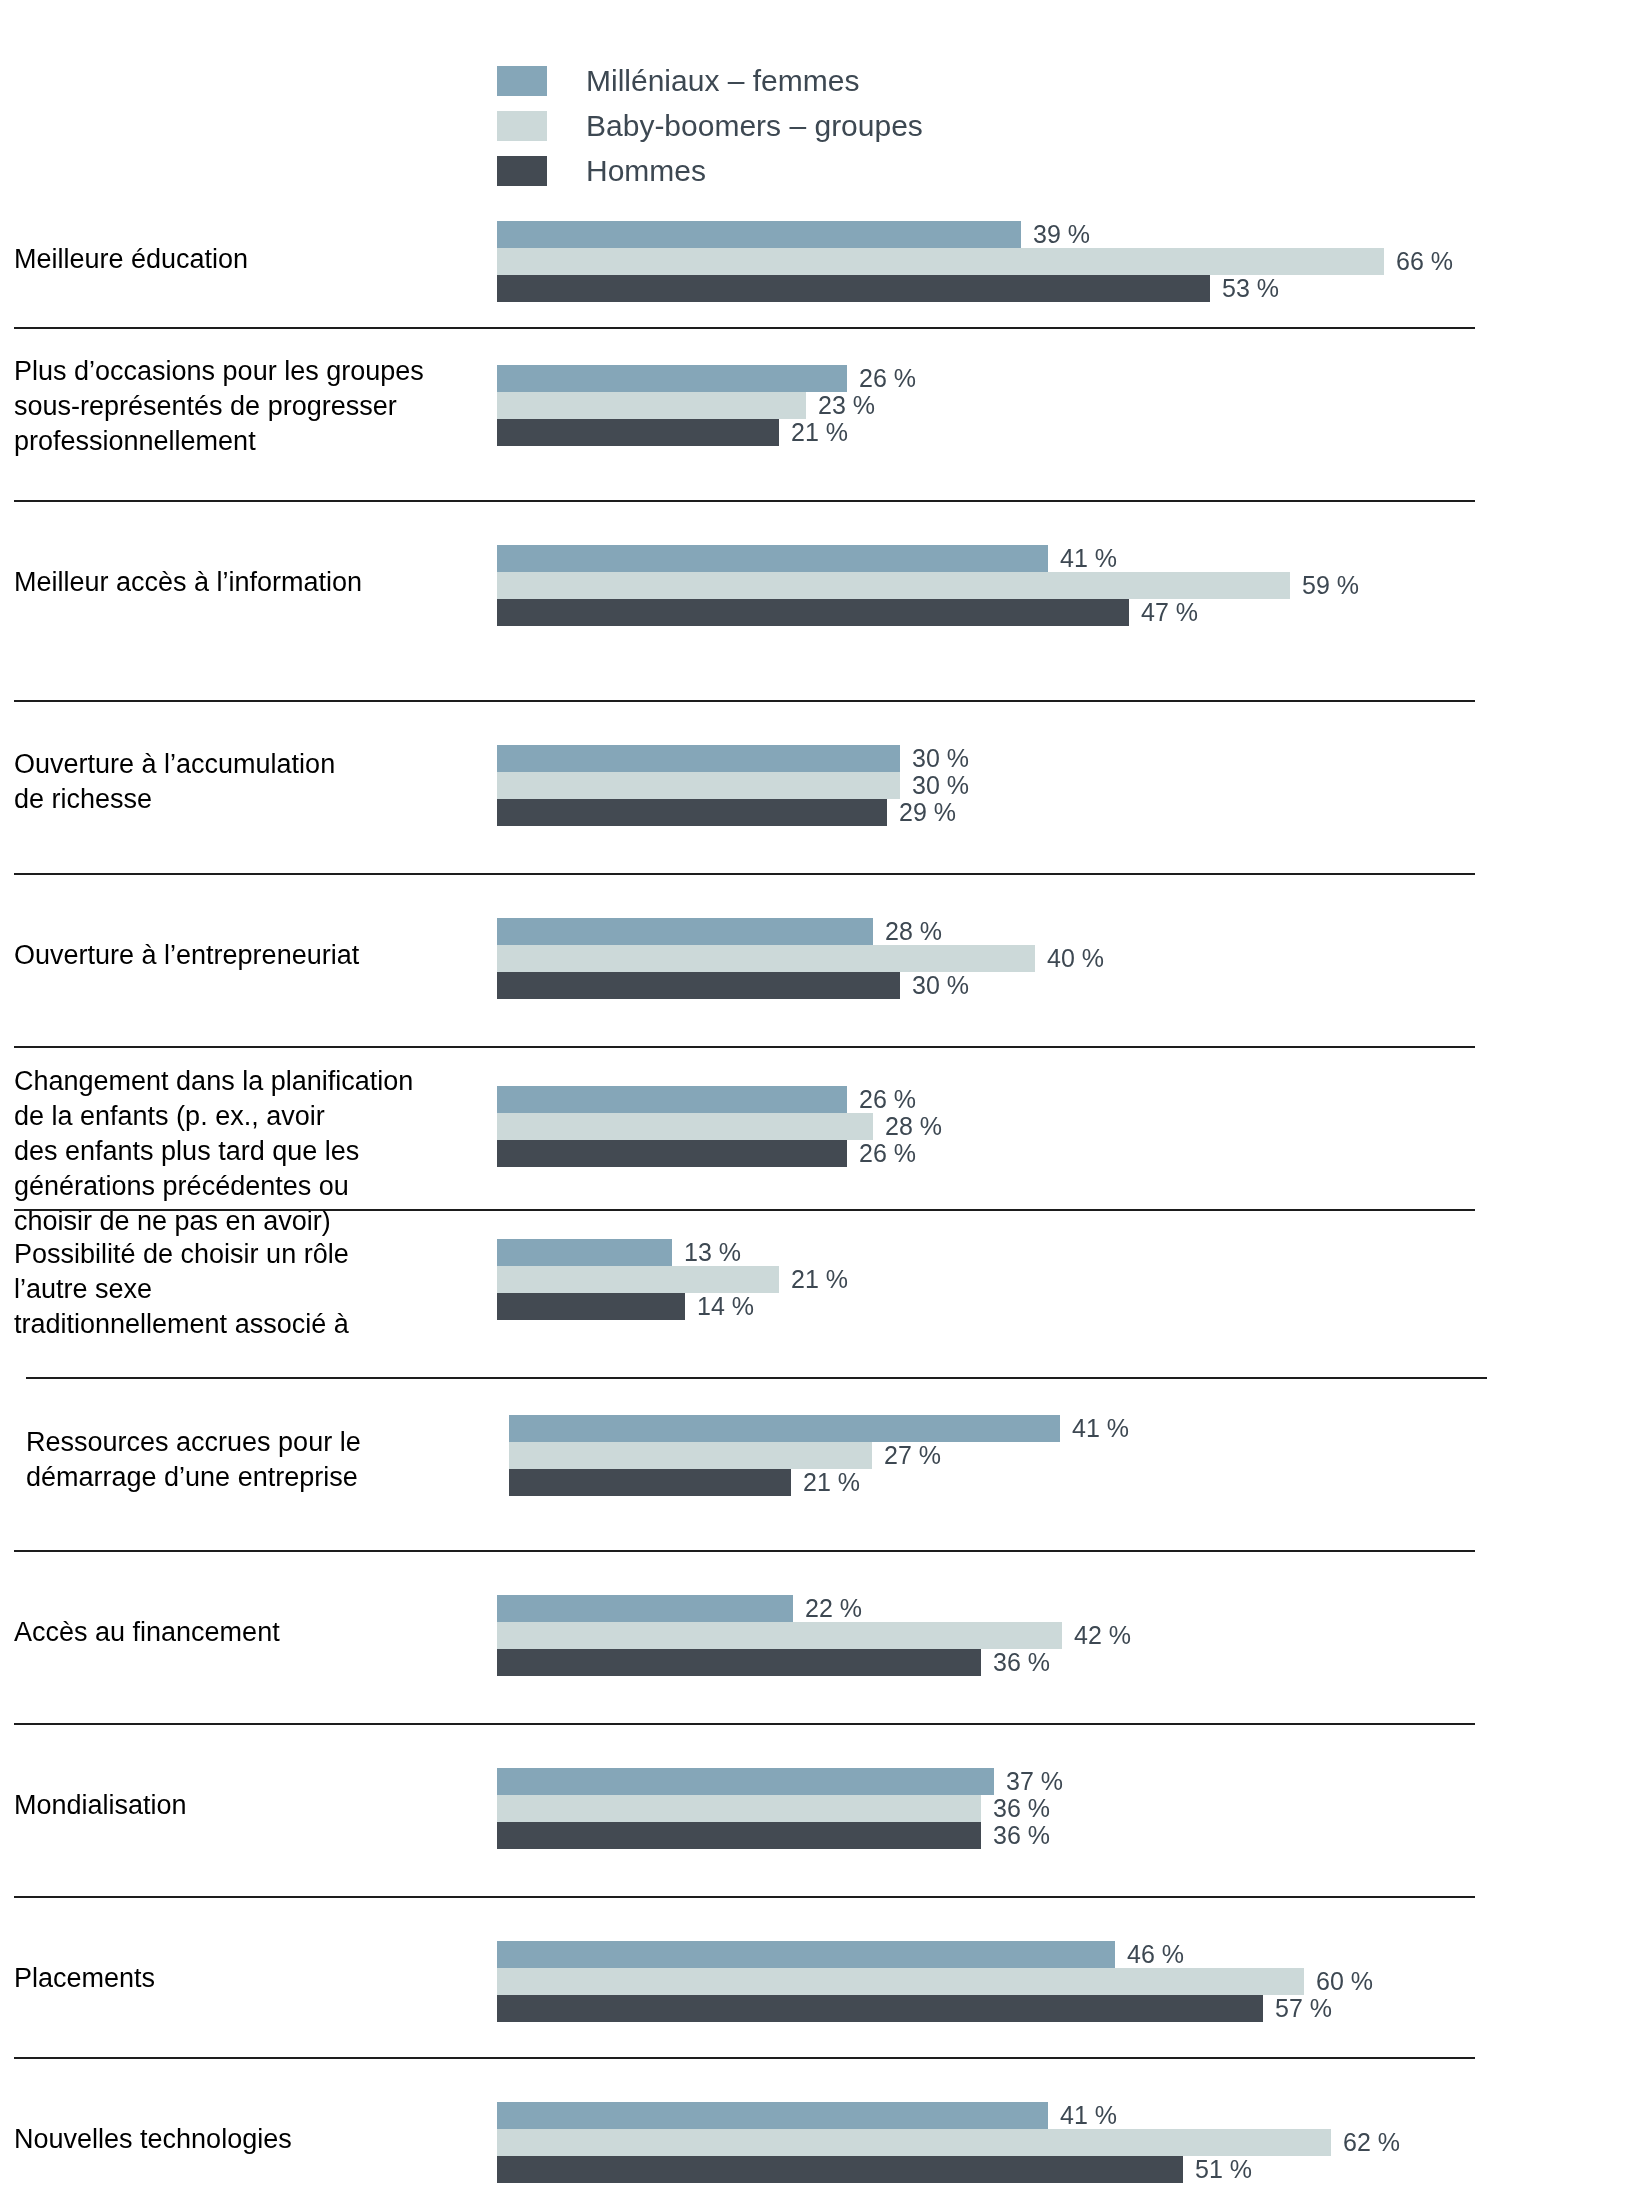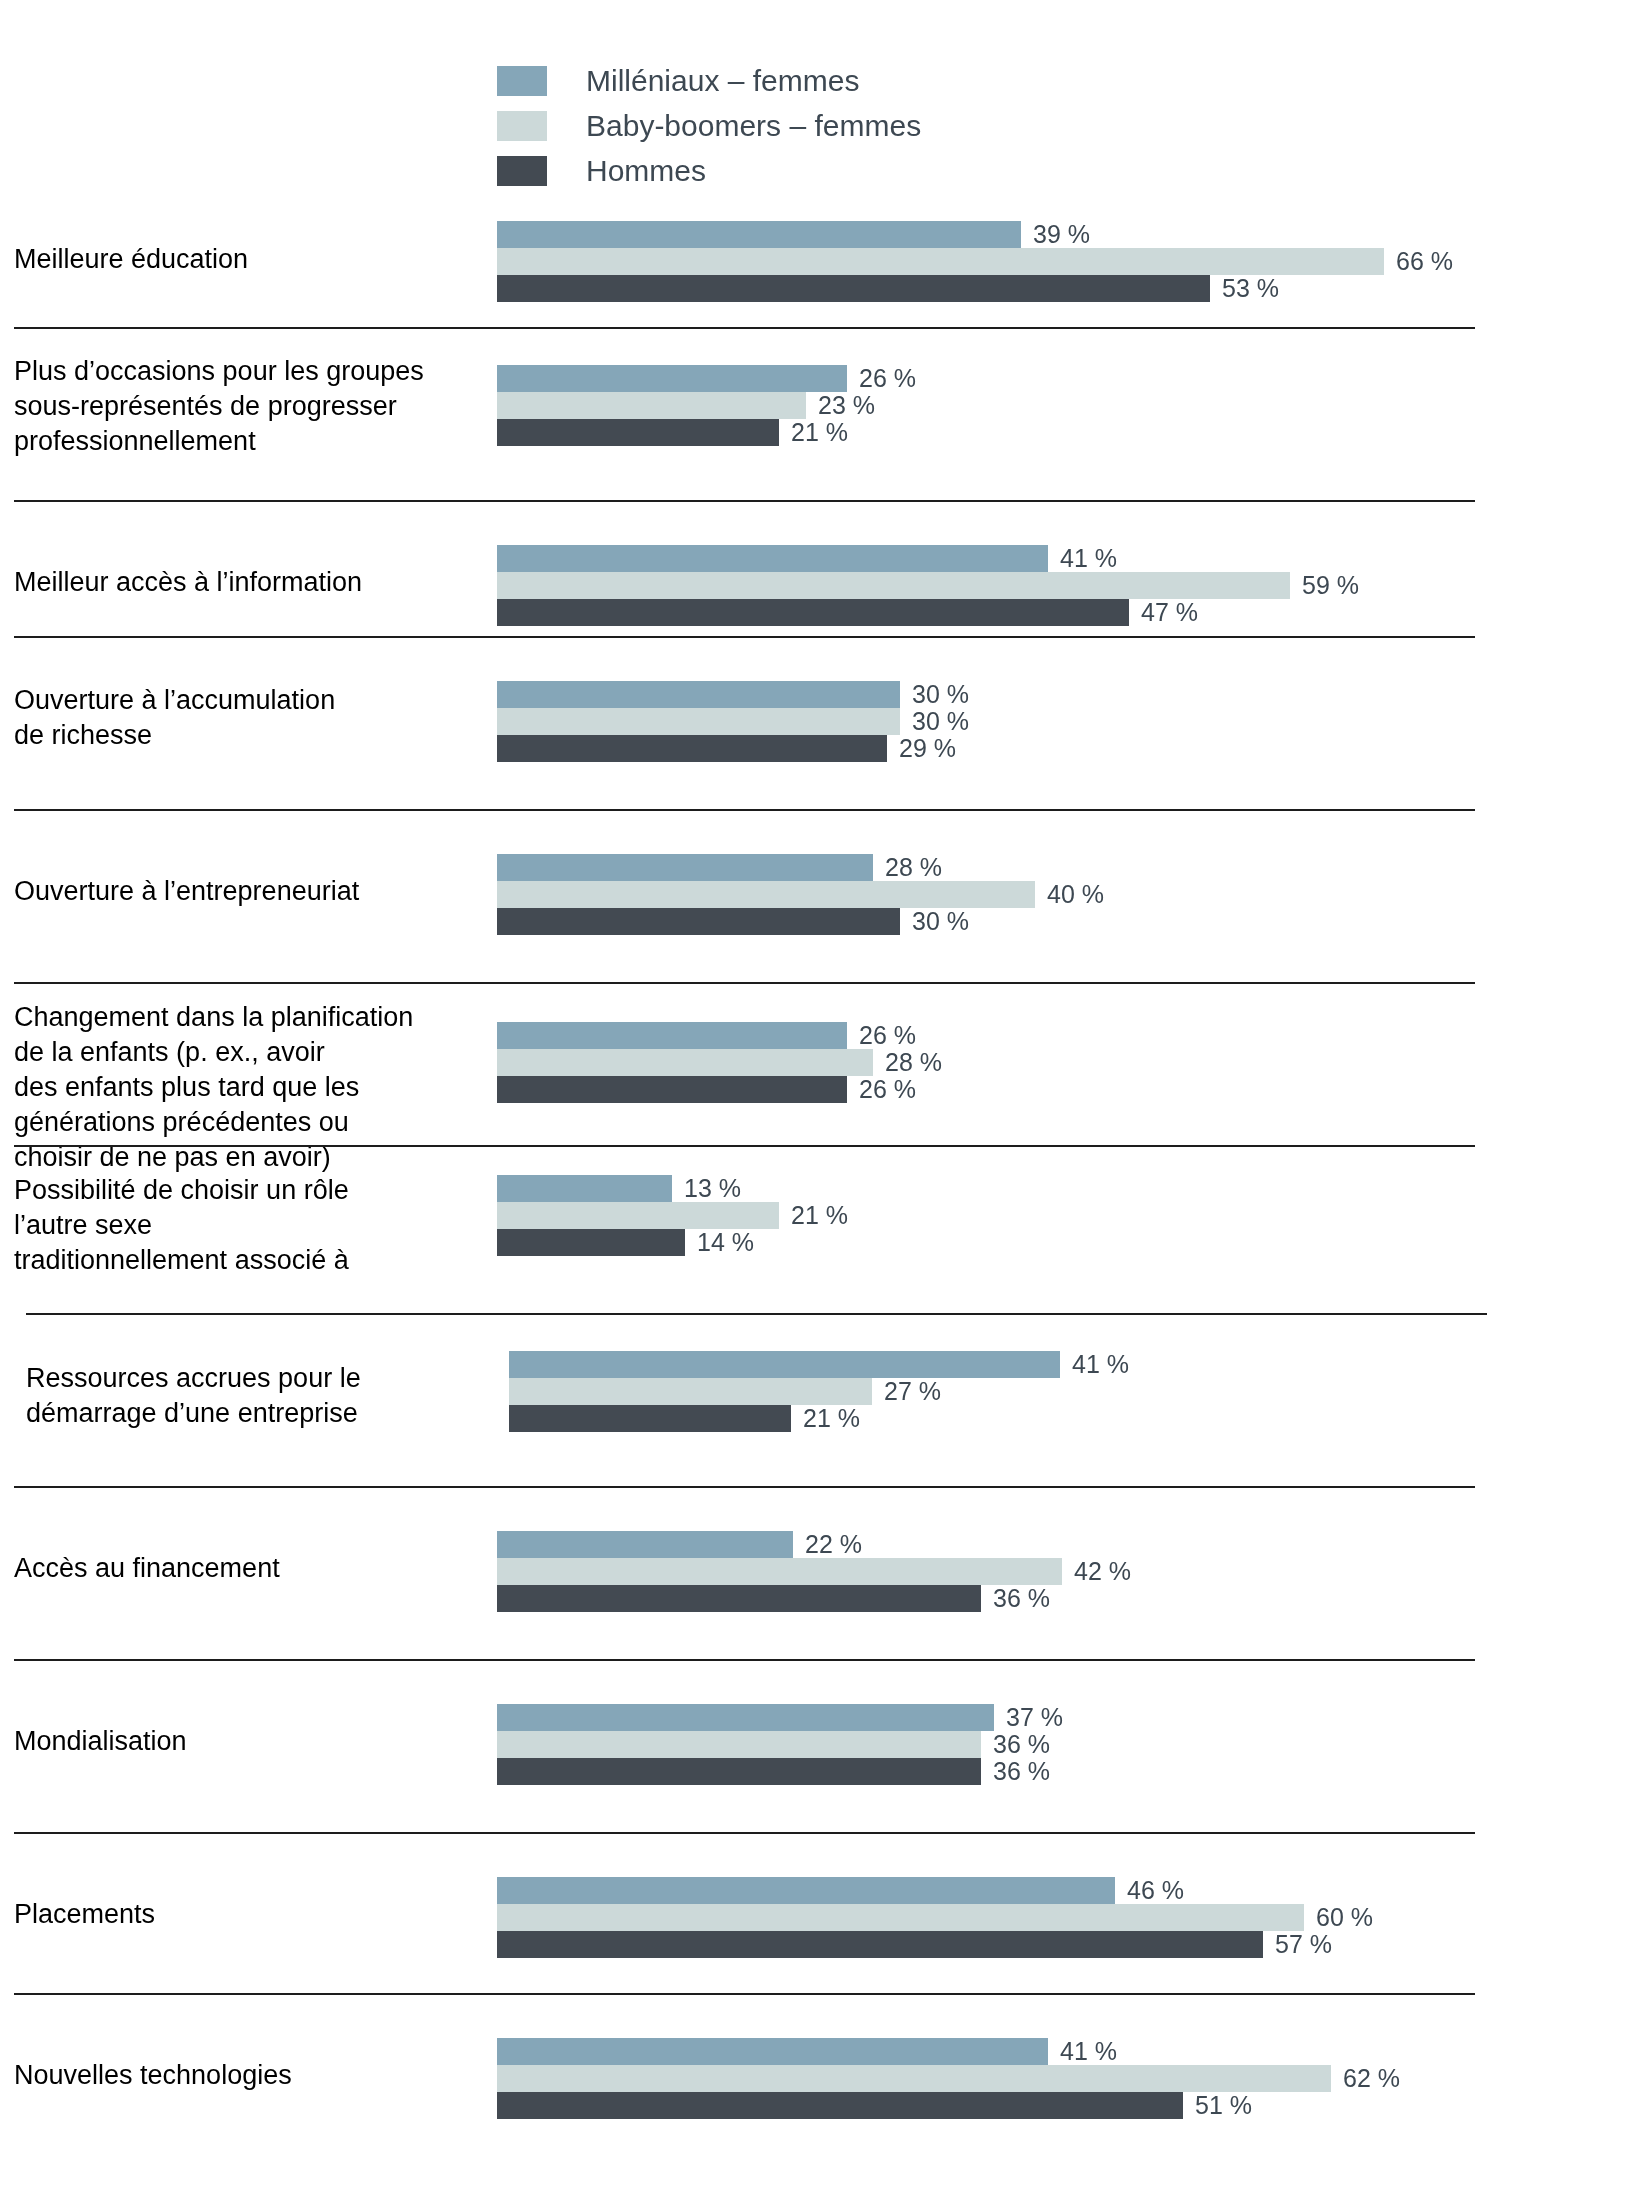--- a/index.html
+++ b/index.html
@@ -108,21 +108,21 @@
 </head>
 <body>
 
 <div id="legend">
     <div class="legend-row">
       <span class="legend-swatch" style="background: rgb(133, 166, 184);"></span>
       <span class="legend-label">Milléniaux – femmes</span>
     </div>
     <div class="legend-row">
       <span class="legend-swatch" style="background: rgb(204, 217, 217);"></span>
-      <span class="legend-label">Baby-boomers – femmes</span>
+      <span class="legend-label">Baby-boomers – groupes</span>
     </div>
     <div class="legend-row">
       <span class="legend-swatch" style="background: rgb(67, 74, 82);"></span>
       <span class="legend-label">Hommes</span>
     </div>
   </div>
 
 <div id="chart">
     <div class="cat-row" style="height: 129px;">
       <div class="cat-label" style="top: 44px;">
@@ -158,21 +158,21 @@
         <div class="bar-line">
           <div class="bar s1" style="width: 309px;"></div>
           <span class="bar-value">23 %</span>
         </div>
         <div class="bar-line">
           <div class="bar s2" style="width: 282px;"></div>
           <span class="bar-value">21 %</span>
         </div>
       </div>
     </div>
-    <div class="cat-row" style="height: 136px;">
+    <div class="cat-row" style="height: 200px;">
       <div class="divider"></div>
       <div class="cat-label" style="top: 65px;">
         <div>Meilleur accès à l’information</div>
       </div>
       <div class="bars" style="top: 45px;">
         <div class="bar-line">
           <div class="bar s0" style="width: 551px;"></div>
           <span class="bar-value">41 %</span>
         </div>
         <div class="bar-line">

